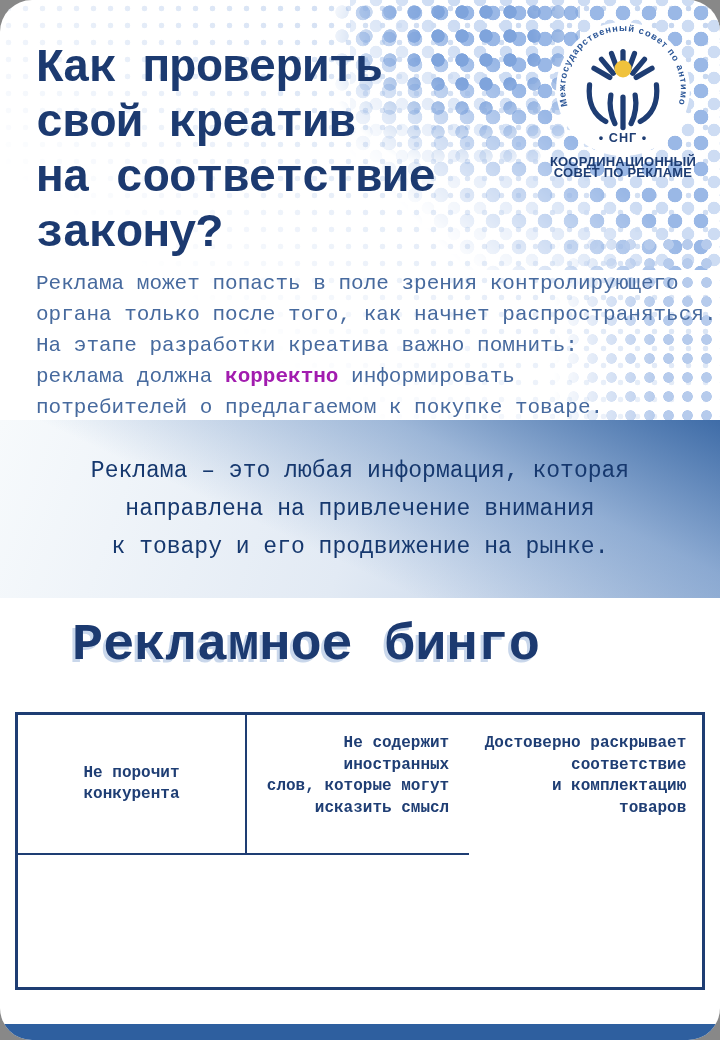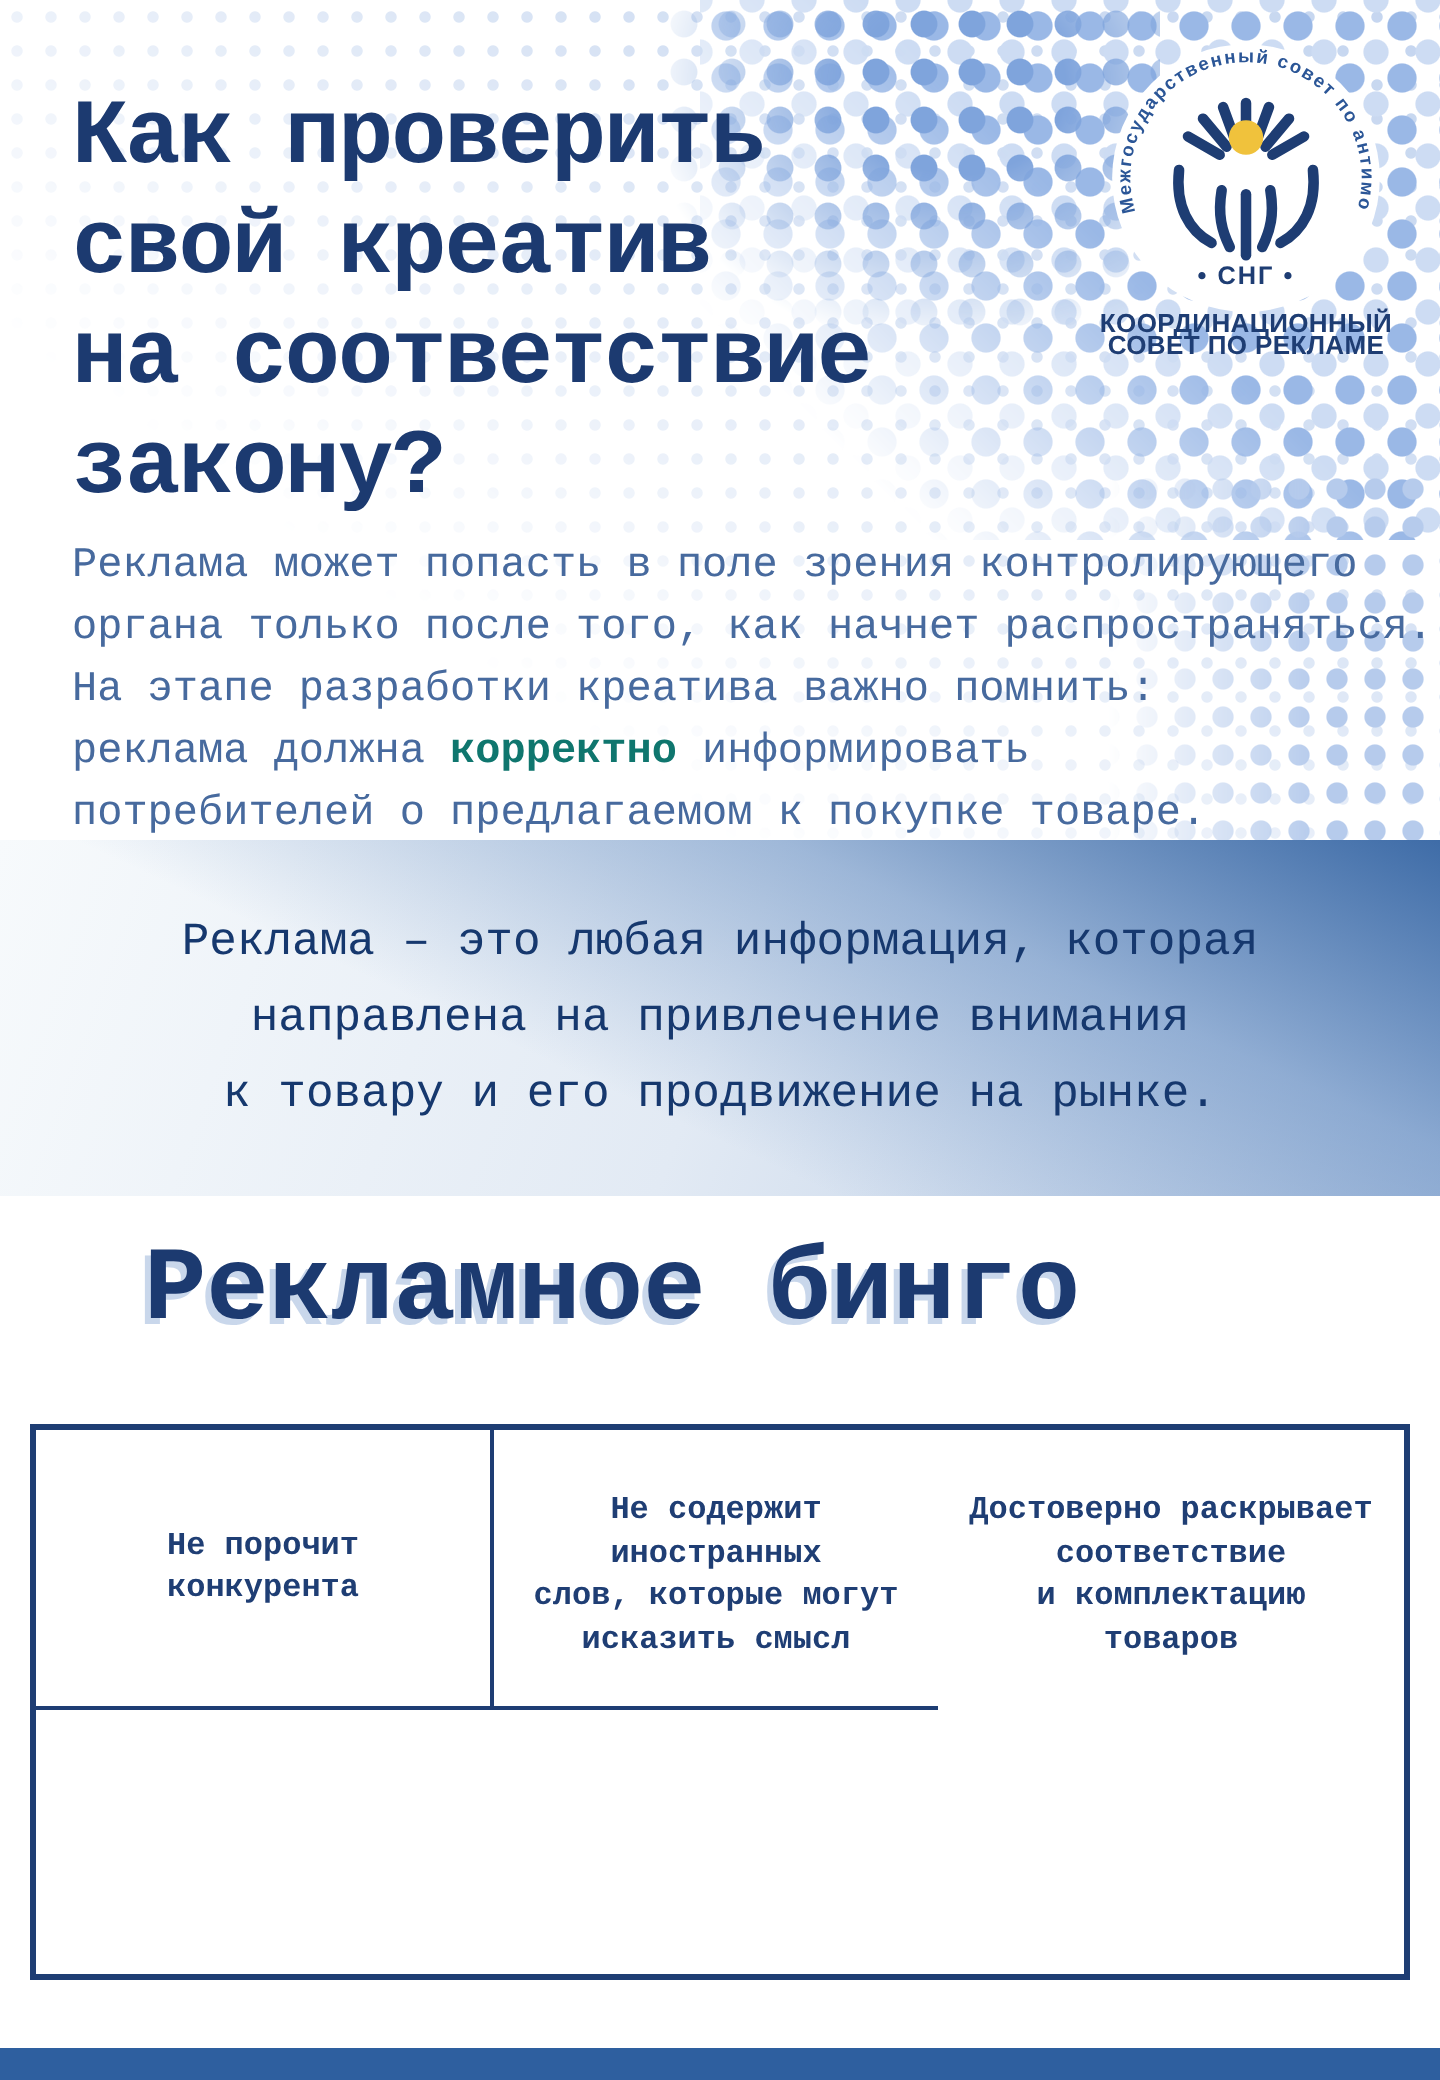--- a/index.html
+++ b/index.html
@@ -1,19 +1,20 @@
 <!DOCTYPE html>
 <html><head>
 <meta charset="utf-8">
 <style>
   html,body{margin:0;padding:0;background:#888;}
   .page{
     position:relative;width:720px;height:1040px;background:#ffffff;
     overflow:hidden;margin:0 auto;
     font-family:"Liberation Mono","DejaVu Sans Mono",monospace;
+    border-radius:32px;
   }
   
   .dots{position:absolute;pointer-events:none;}
   .dots-big{
     left:350px;top:0;width:370px;height:270px;
     background-image:
       radial-gradient(circle, #9ab8e6 7px, rgba(154,184,230,0) 7.6px),
       radial-gradient(circle, #cddcf3 6px, rgba(205,220,243,0) 6.6px);
     background-size:26px 26px,26px 26px;
     background-position:0 0,13px 13px;
@@ -53,21 +54,21 @@
   .logo-caption{
     font-family:"Liberation Sans","DejaVu Sans",sans-serif;
     font-weight:bold;font-size:13px;line-height:15px;color:#1e3d73;
     letter-spacing:.2px;margin-top:-4px;
   }
   
   .intro{
     position:absolute;left:36px;top:268px;width:690px;
     font-size:21px;line-height:31px;color:#476a9e;white-space:pre-line;
   }
-  .intro b{color:#0f766e;}
+  .intro b{color:#a21caf;}
   
   .banner{
     position:absolute;left:0;top:420px;width:720px;height:178px;
     background:
       linear-gradient(205deg, rgba(56,103,164,.95) 0%, rgba(104,143,194,.55) 30%, rgba(200,214,234,0) 62%),
       linear-gradient(110deg, #f7fafc 0%, #e2eaf4 50%, #b3c7e3 100%);
   }
   .banner-text{
     padding-top:32px;text-align:center;
     font-size:23px;font-weight:normal;color:#16386e;
@@ -85,21 +86,21 @@
     display:grid;grid-template-columns:229px 222px 233px;grid-template-rows:140px 132px;
   }
   .cell{
     box-sizing:border-box;display:flex;flex-direction:column;
     justify-content:center;align-items:center;text-align:center;
     font-size:16px;font-weight:bold;color:#1f3e74;line-height:21.5px;
     white-space:pre-line;padding:4px 2px;
   }
   .cell.br{border-right:2px solid #1e3d73;}
   .cell.bb{border-bottom:2px solid #1e3d73;}
-  .cell.top{justify-content:flex-start;padding-top:30px;}
+  .cell.top{justify-content:flex-start;padding-top:18px;text-align:right;}
   
   .footer-bar{
     position:absolute;left:0;bottom:0;width:720px;height:16px;background:#2e5f9f;
   }
 </style>
 </head>
 <body>
 
 <div class="page">
 

